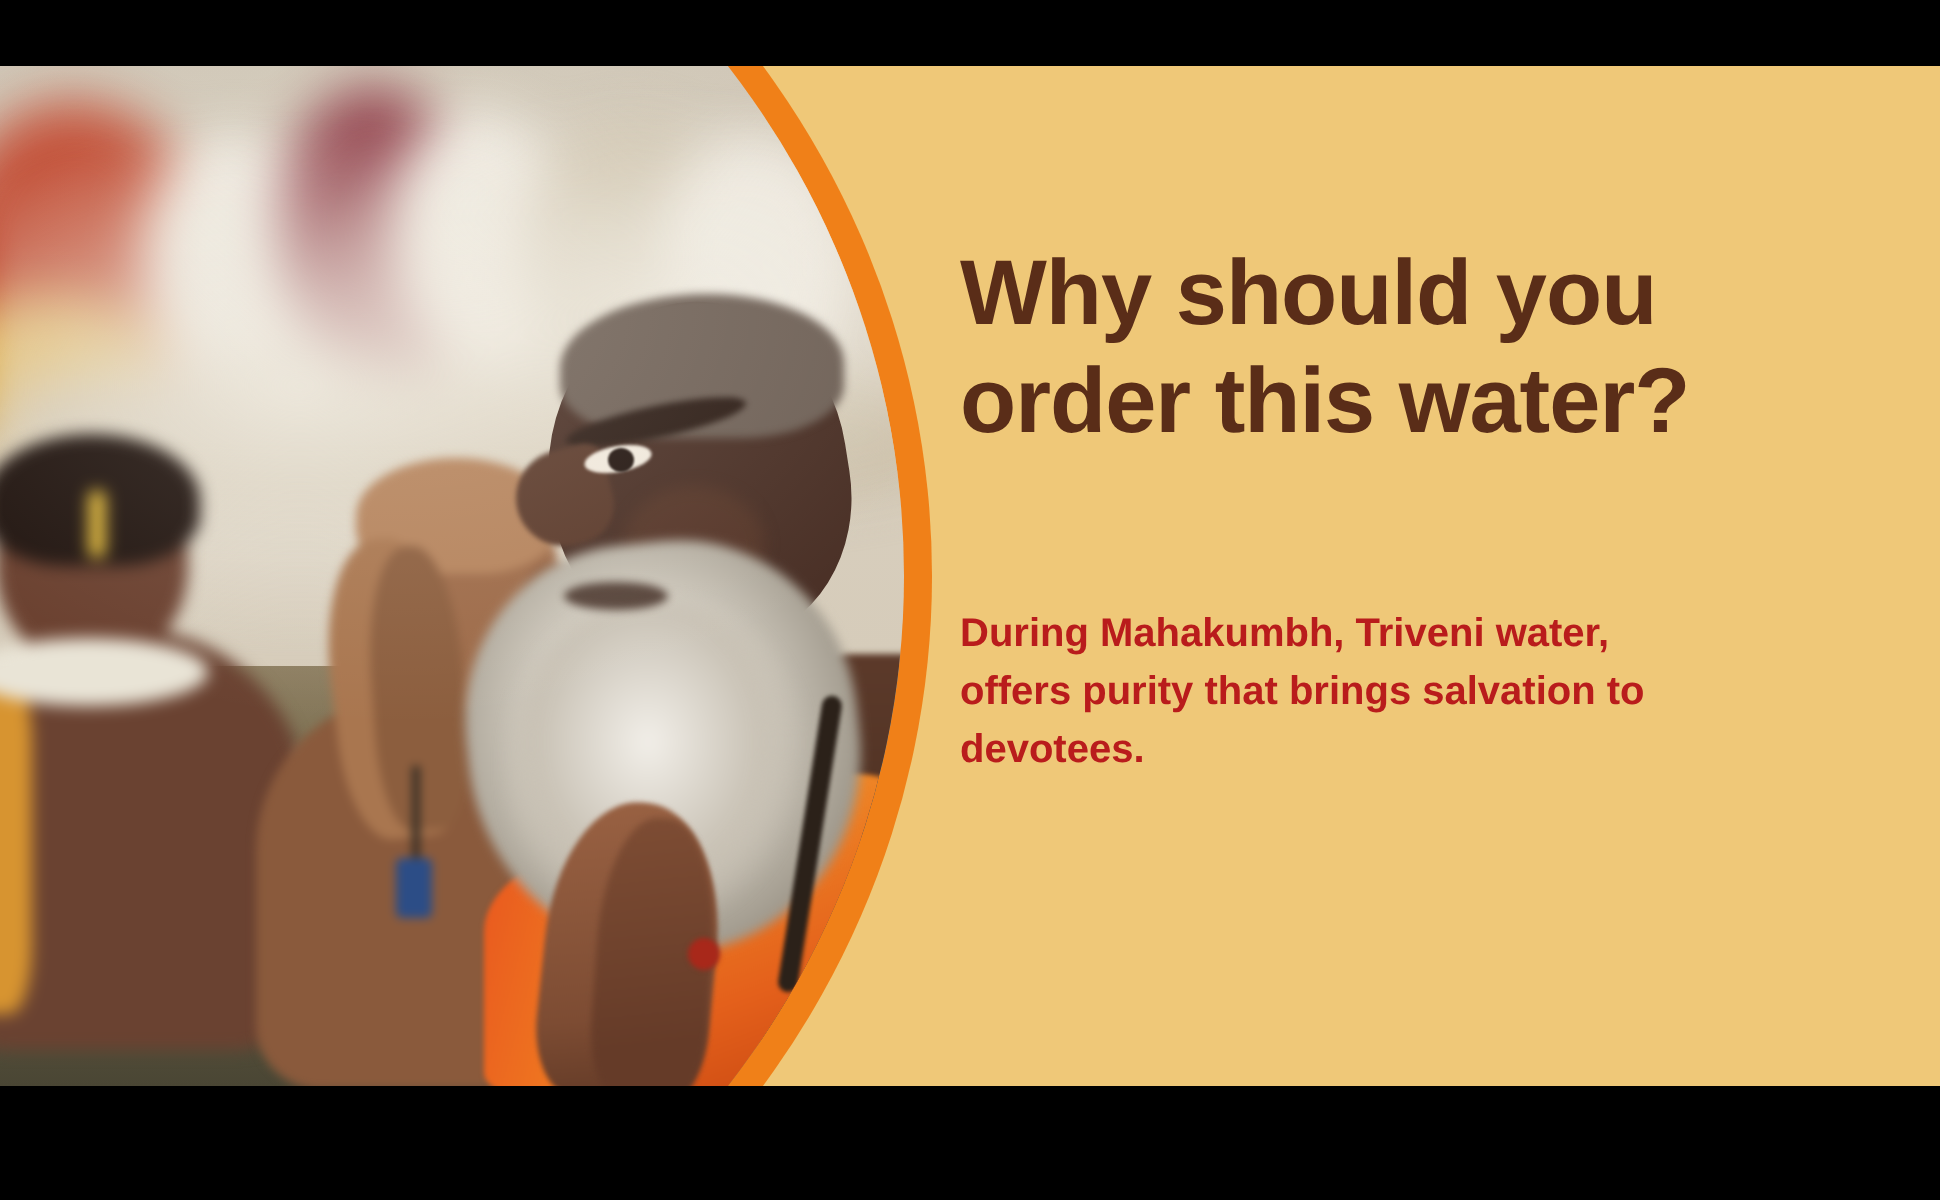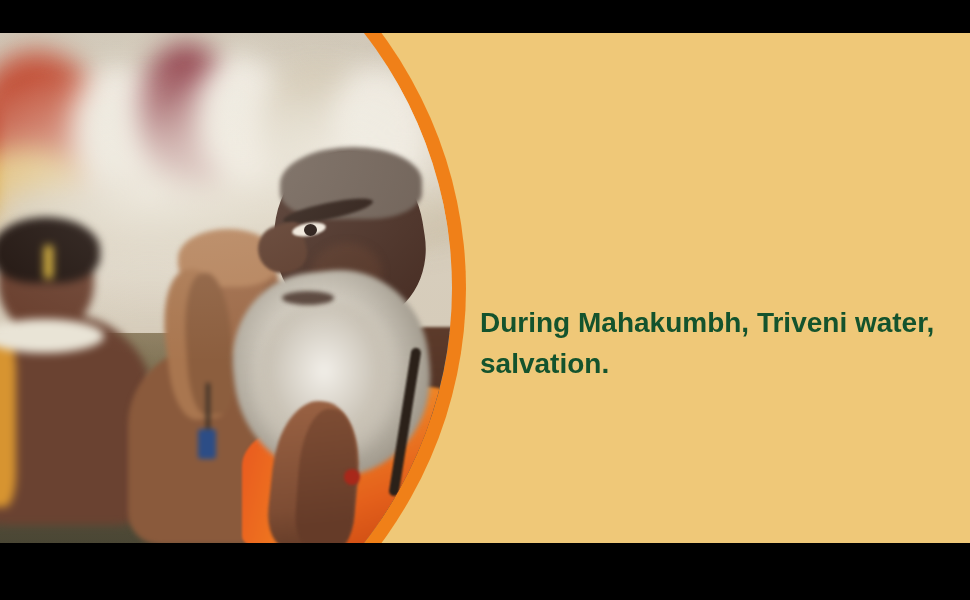--- a/index.html
+++ b/index.html
@@ -289,22 +289,22 @@
     color:#5A2D18;
     font-size:46px;
     font-weight:bold;
     line-height:1.18;
     letter-spacing:-0.5px;
   }
   .body-copy{
     position:absolute;
     left:0; top:270px;
     width:462px;
-    color:#14532d;
-    font-size:28px;
+    color:#b91c1c;
+    font-size:20px;
     font-weight:bold;
     line-height:1.45;
   }
 </style>
 </head>
 <body>
 
 <div class="stage">
 
   <div class="bar bar-top"></div>
@@ -380,20 +380,25 @@
         <div class="sd-mala"></div>
         <div class="sd-hands"></div>
         <div class="sd-hands2"></div>
         <div class="sd-dot"></div>
       </div>
 
       <div class="soft"></div>
     </div>
 
     <div class="text-col">
+      <div class="headline">
+        <div>Why should you</div>
+        <div>order this water?</div>
+      </div>
       <div class="body-copy">
         <div>During Mahakumbh, Triveni water,</div>
-        <div>salvation.</div>
+        <div>offers purity that brings salvation to</div>
+        <div>devotees.</div>
       </div>
     </div>
 
   </div>
 </div>
 
 </body></html>

